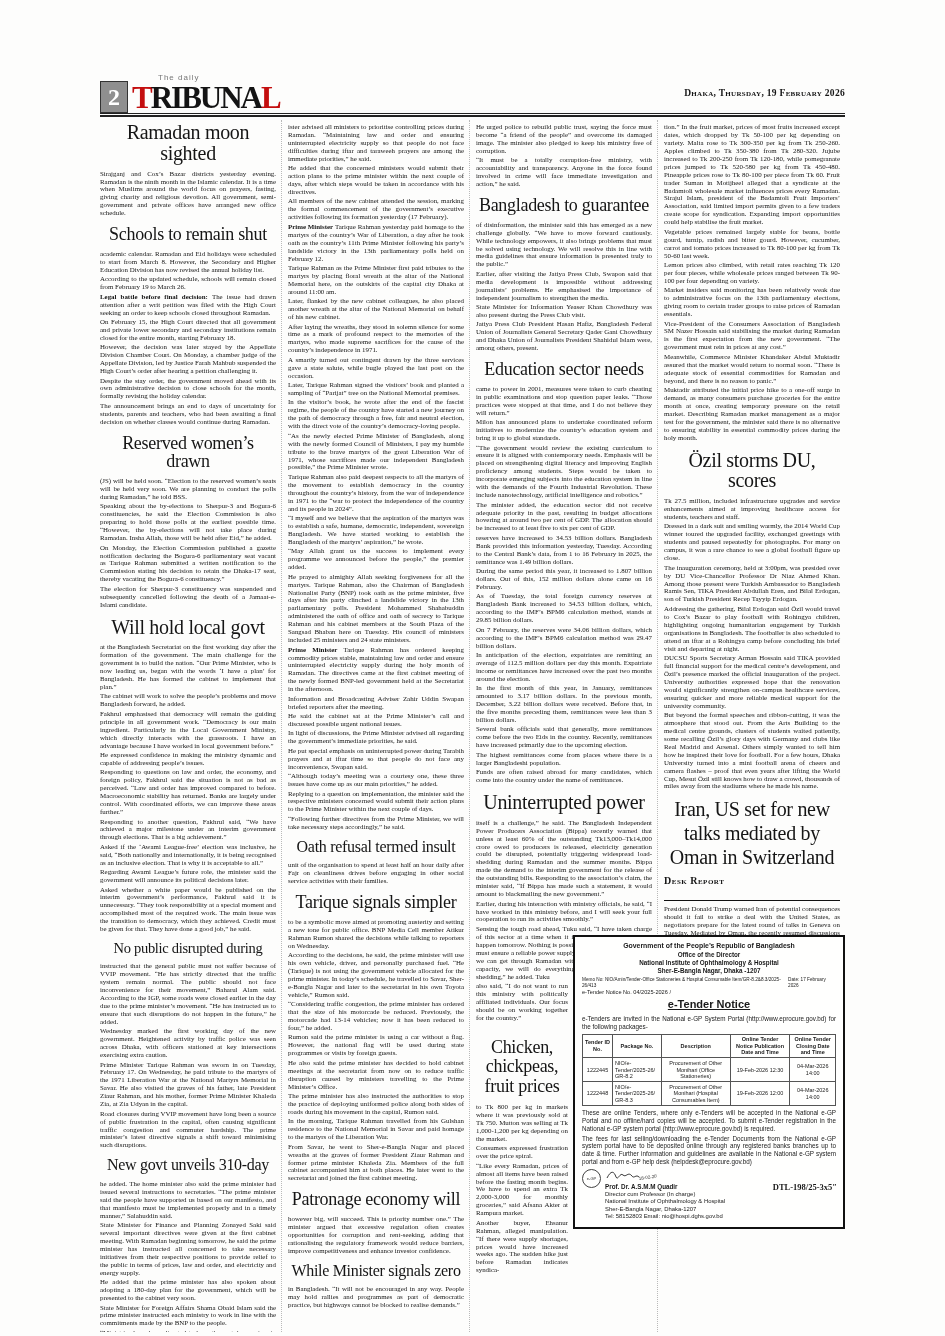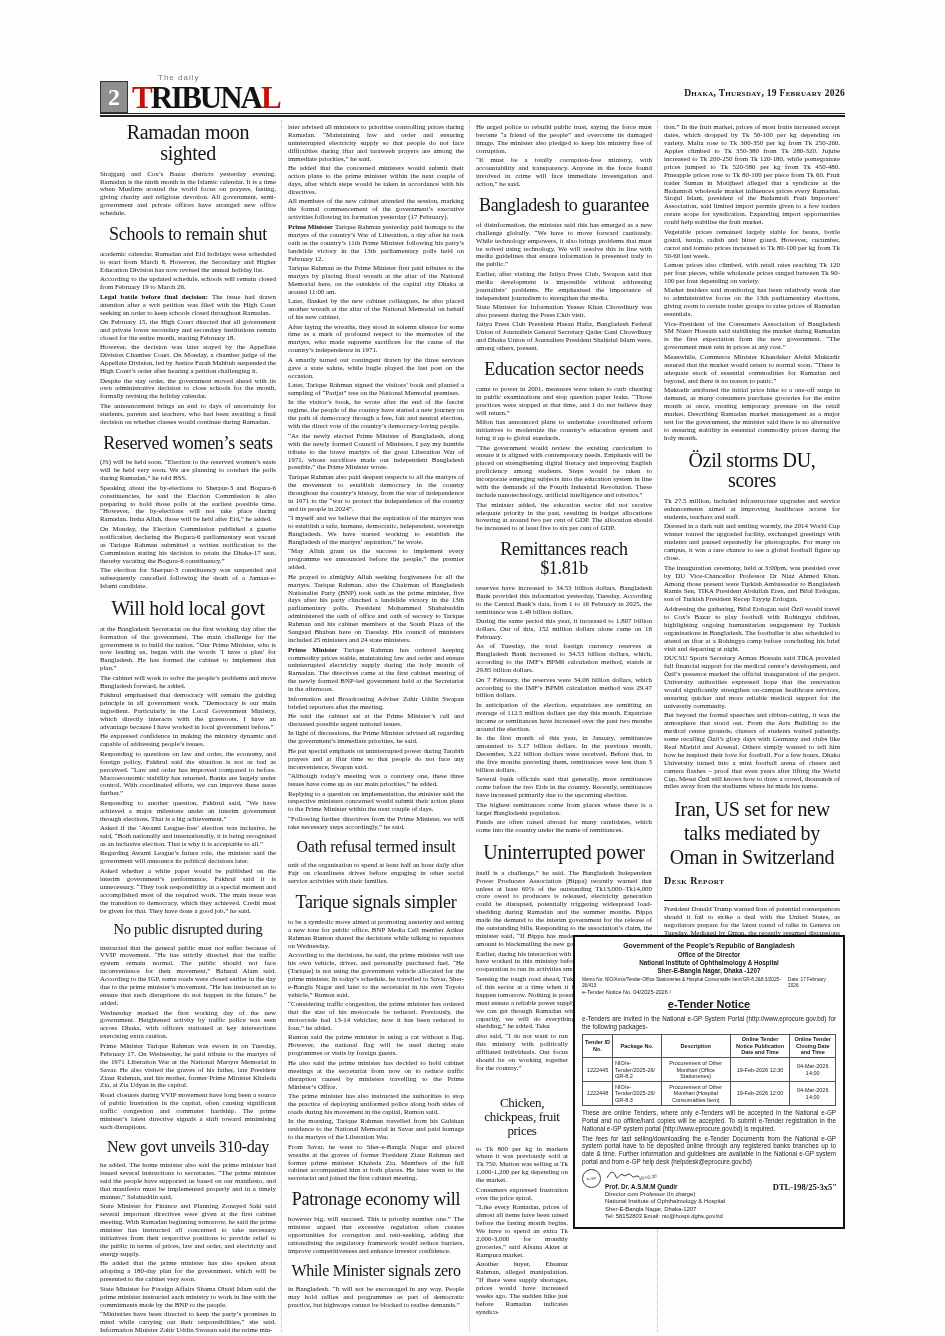--- a/index.html
+++ b/index.html
@@ -27,21 +27,21 @@
   
   .cols{position:absolute;left:100px;top:120px;width:745px;height:1212px;display:flex;overflow:hidden;}
   .col{flex:1 1 0;min-width:0;padding-right:5px;}
   .col + .col{border-left:1px dotted #b9b9b9;padding-left:6px;}
   .hd{font-weight:400;text-align:center;line-height:1.04;letter-spacing:-0.3px;
       margin:8px 0 6px;}
   .s20{font-size:20px;} .s18{font-size:18px;} .s16{font-size:16px;} .s15{font-size:14.5px;}
   .b p{margin:0 0 1.5px;text-align:justify;font-size:6.9px;line-height:1.15;}
   .b p b{font-size:6.9px;}
   .narrow{width:92px;}
-  .narrow .hd{font-size:13px;line-height:1.1;margin:24px 0 6px;}
+  .narrow .hd{font-size:18px;line-height:1.1;margin:16px 0 6px;}
   .byline{font-weight:bold;font-variant:small-caps;font-size:10px;letter-spacing:0.5px;
           border-bottom:1.6px solid #111;padding-bottom:14px;margin:2px 0 4px;}
   
   .ad{position:absolute;left:573px;top:935px;width:272px;height:294px;box-sizing:border-box;
       border:2.5px solid #111;background:#fffffe;padding:5px 7px 16px;
       font-family:"Liberation Sans",sans-serif;font-size:6.3px;line-height:1.25;color:#1a1a1a;}
   .ad .c{text-align:center;font-weight:bold;line-height:1.3;}
   .ad .c.big{font-size:6.9px;}
   .memo{display:flex;justify-content:space-between;font-size:4.7px;margin-top:2px;}
   .noticeno{font-size:5.6px;}
@@ -88,21 +88,21 @@
       <h2 class="hd s18">Schools to remain shut</h2>
       <div class="b">
         <p>academic calendar. Ramadan and Eid holidays were scheduled to start from March 8. However, the Secondary and Higher Education Division has now revised the annual holiday list.</p>
         <p>According to the updated schedule, schools will remain closed from February 19 to March 26.</p>
         <p><b>Legal battle before final decision:</b><span> The issue had drawn attention after a writ petition was filed with the High Court seeking an order to keep schools closed throughout Ramadan.</span></p>
         <p>On February 15, the High Court directed that all government and private lower secondary and secondary institutions remain closed for the entire month, starting February 18.</p>
         <p>However, the decision was later stayed by the Appellate Division Chamber Court. On Monday, a chamber judge of the Appellate Division, led by Justice Farah Mahbub suspended the High Court’s order after hearing a petition challenging it.</p>
         <p>Despite the stay order, the government moved ahead with its own administrative decision to close schools for the month, formally revising the holiday calendar.</p>
         <p>The announcement brings an end to days of uncertainty for students, parents and teachers, who had been awaiting a final decision on whether classes would continue during Ramadan.</p>
       </div>
-      <h2 class="hd s18">Reserved women’s seats</h2>
+      <h2 class="hd s18">Reserved women’s drawn</h2>
       <div class="b">
         <p>(JS) will be held soon. “Election to the reserved women’s seats will be held very soon. We are planning to conduct the polls during Ramadan,” he told BSS.</p>
         <p>Speaking about the by-elections to Sherpur-3 and Bogura-6 constituencies, he said the Election Commission is also preparing to hold those polls at the earliest possible time. “However, the by-elections will not take place during Ramadan. Insha Allah, those will be held after Eid,” he added.</p>
         <p>On Monday, the Election Commission published a gazette notification declaring the Bogura-6 parliamentary seat vacant as Tarique Rahman submitted a written notification to the Commission stating his decision to retain the Dhaka-17 seat, thereby vacating the Bogura-6 constituency.”</p>
         <p>The election for Sherpur-3 constituency was suspended and subsequently cancelled following the death of a Jamaat-e-Islami candidate.</p>
       </div>
       <h2 class="hd s20">Will hold local govt</h2>
       <div class="b">
         <p>at the Bangladesh Secretariat on the first working day after the formation of the government. The main challenge for the government is to build the nation. “Our Prime Minister, who is now leading us, began with the words ‘I have a plan’ for Bangladesh. He has formed the cabinet to implement that plan.”</p>
         <p>The cabinet will work to solve the people’s problems and move Bangladesh forward, he added.</p>
@@ -194,21 +194,20 @@
         <p>State Minister for Information Yeaser Khan Chowdhury was also present during the Press Club visit.</p>
         <p>Jatiya Press Club President Hasan Hafiz, Bangladesh Federal Union of Journalists General Secretary Qader Gani Chowdhury and Dhaka Union of Journalists President Shahidul Islam were, among others, present.</p>
       </div>
       <h2 class="hd s18">Education sector needs</h2>
       <div class="b">
         <p>came to power in 2001, measures were taken to curb cheating in public examinations and stop question paper leaks. “Those practices were stopped at that time, and I do not believe they will return.”</p>
         <p>Milon has announced plans to undertake coordinated reform initiatives to modernize the country’s education system and bring it up to global standards.</p>
         <p>“The government would review the existing curriculum to ensure it is aligned with contemporary needs. Emphasis will be placed on strengthening digital literacy and improving English proficiency among students. Steps would be taken to incorporate emerging subjects into the education system in line with the demands of the Fourth Industrial Revolution. These include nanotechnology, artificial intelligence and robotics.”</p>
         <p>The minister added, the education sector did not receive adequate priority in the past, resulting in budget allocations hovering at around two per cent of GDP. The allocation should be increased to at least five to six per cent of GDP.</p>
       </div>
-      <h2 class="hd s18">Remittances reach $1.81b</h2>
       <div class="b">
         <p>reserves have increased to 34.53 billion dollars. Bangladesh Bank provided this information yesterday, Tuesday. According to the Central Bank’s data, from 1 to 16 February in 2025, the remittance was 1.49 billion dollars.</p>
         <p>During the same period this year, it increased to 1.807 billion dollars. Out of this, 152 million dollars alone came on 16 February.</p>
         <p>As of Tuesday, the total foreign currency reserves at Bangladesh Bank increased to 34.53 billion dollars, which, according to the IMF’s BPM6 calculation method, stands at 29.85 billion dollars.</p>
         <p>On 7 February, the reserves were 34.06 billion dollars, which according to the IMF’s BPM6 calculation method was 29.47 billion dollars.</p>
         <p>In anticipation of the election, expatriates are remitting an average of 112.5 million dollars per day this month. Expatriate income or remittances have increased over the past two months around the election.</p>
         <p>In the first month of this year, in January, remittances amounted to 3.17 billion dollars. In the previous month, December, 3.22 billion dollars were received. Before that, in the five months preceding them, remittances were less than 3 billion dollars.</p>
         <p>Several bank officials said that generally, more remittances come before the two Eids in the country. Recently, remittances have increased primarily due to the upcoming election.</p>
         <p>The highest remittances come from places where there is a larger Bangladeshi population.</p>
         <p>Funds are often raised abroad for many candidates, which come into the country under the name of remittances.</p>

